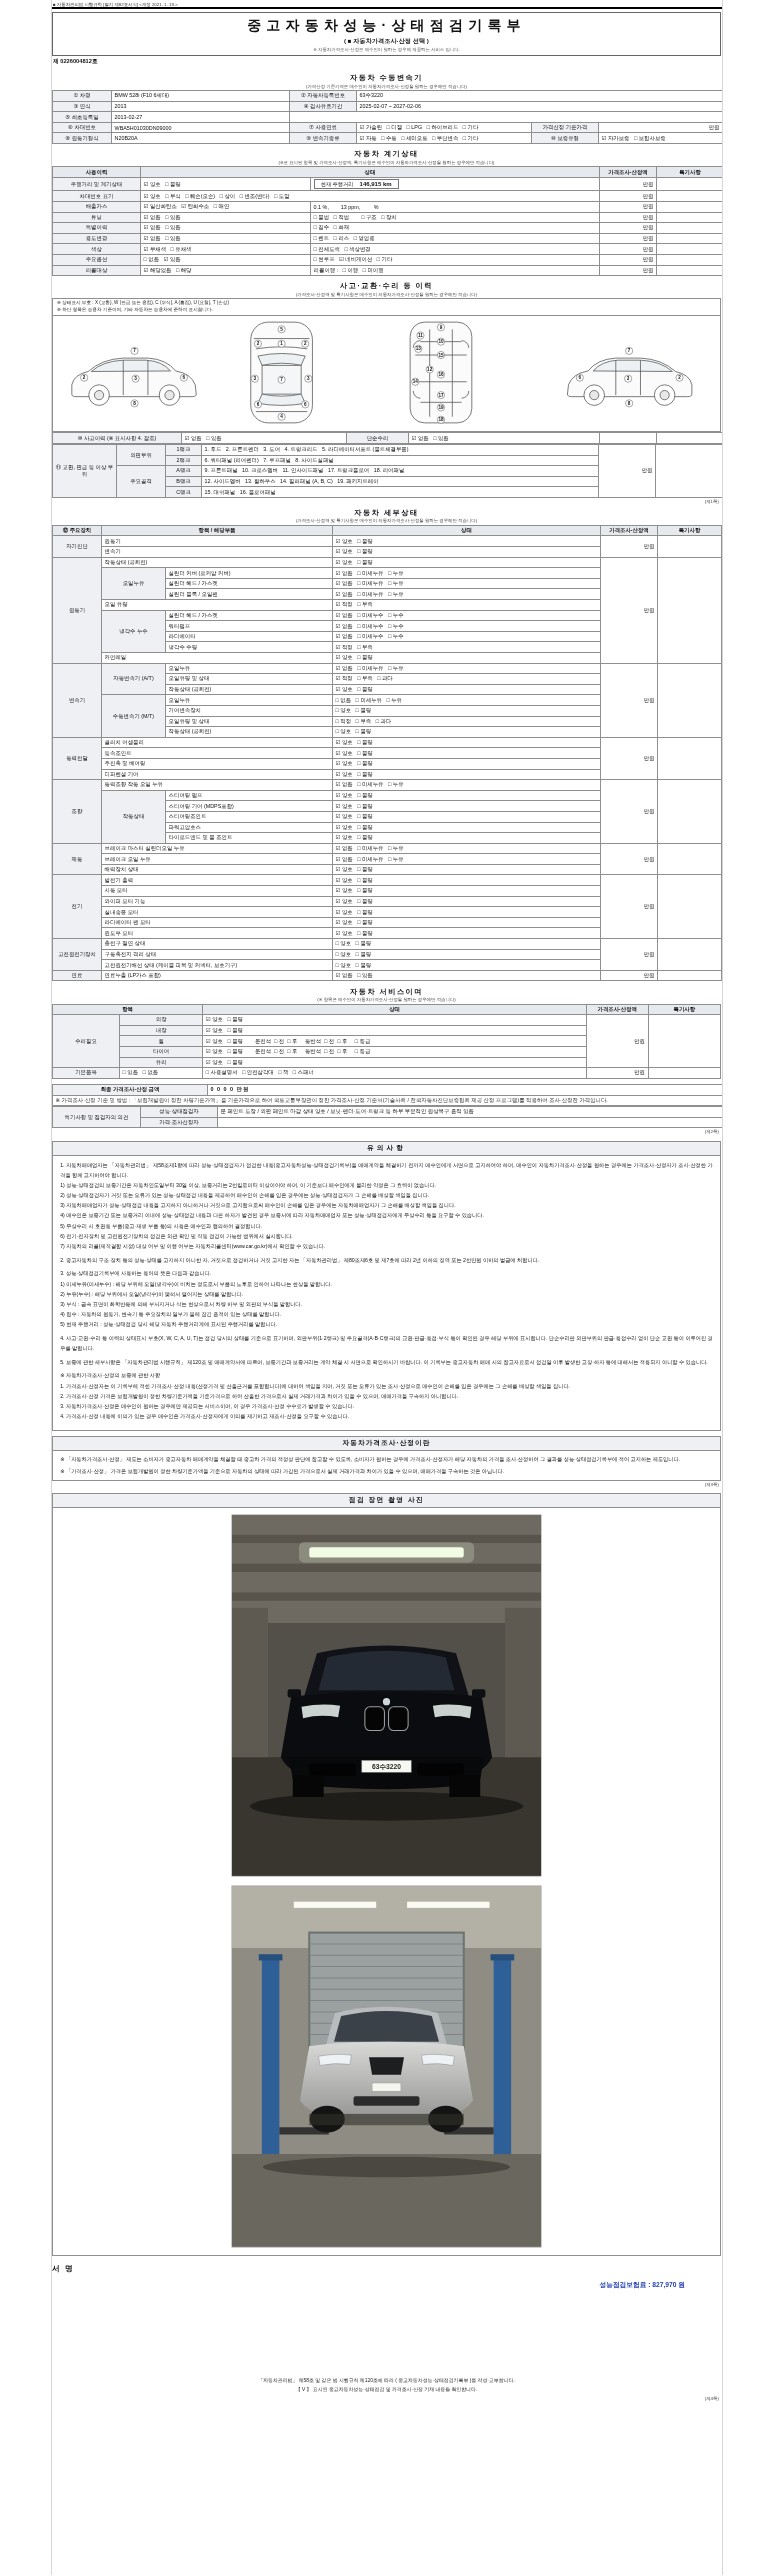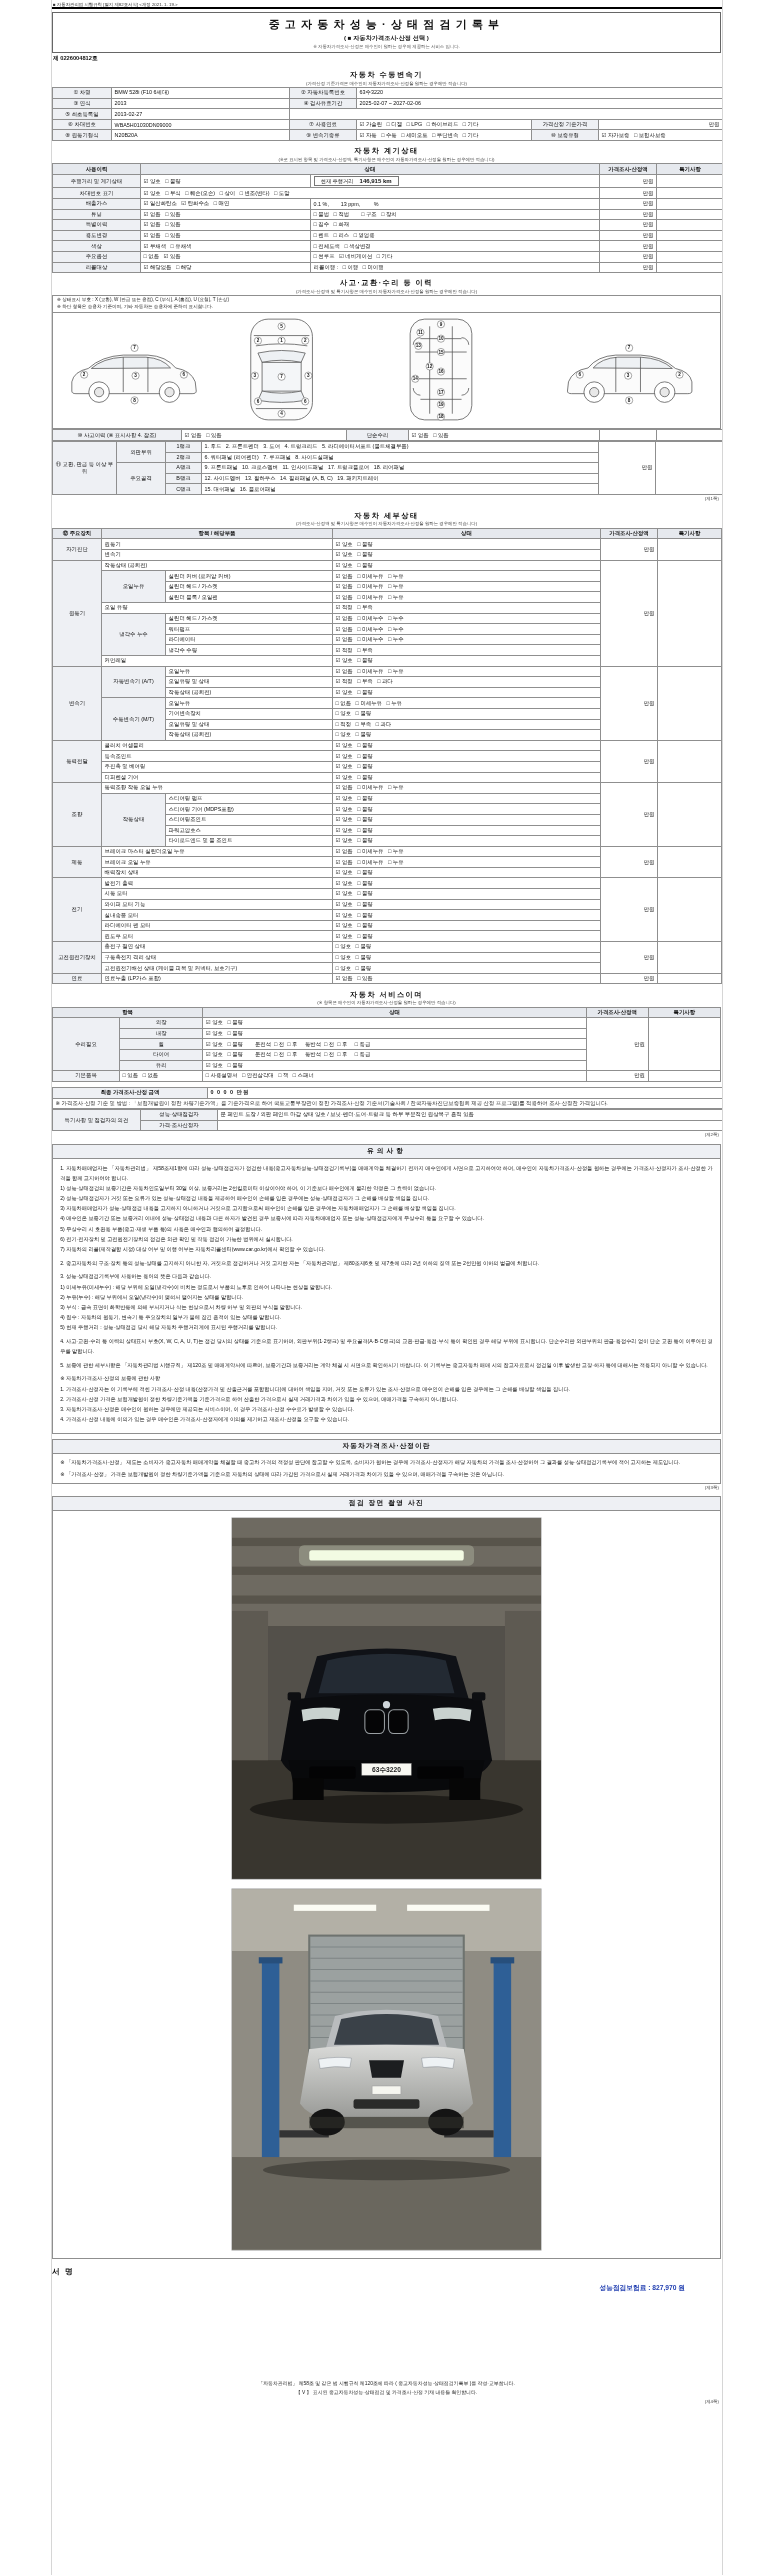--- a/index.html
+++ b/index.html
@@ -1,21 +1,21 @@
 <!DOCTYPE html>
 <html style="font-size:8.2px"><head>
 <meta charset="utf-8">
 <style>
 *{margin:0;padding:0;box-sizing:border-box}
 body{width:773px;height:2576px;overflow:hidden;background:#fff;font-family:"Liberation Sans","DejaVu Sans",sans-serif;color:#111}
 .doc{width:672px;margin:0 auto;height:2575px;overflow:hidden;border-left:0.5px solid #d6d6d6;border-right:0.5px solid #d6d6d6;padding:1px 0.5px 0}
 .topnote{font-size:4.4px;color:#333;padding:0.5px 1px}
 .blackbar{height:2.1px;background:#000;width:773px;margin-left:-51px}
 .titlebox{border:0.5px solid #666;margin:3.1px 0 1px;padding:4.1px 5.2px 3.1px;text-align:center}
-.doc-title{font-size:11px;font-weight:bold;letter-spacing:5.2px}
+.doc-title{font-size:14px;font-weight:bold;letter-spacing:5.2px}
 .doc-subtitle{font-size:6.2px;font-weight:bold;margin-top:1.5px}
 .doc-subnote{font-size:4.4px;color:#555;margin-top:1px}
 .docno{font-size:5.7px;font-weight:bold;padding:1.5px 1px}
 .sec{margin-top:5.2px}
 .sec-title{text-align:center;font-weight:bold;font-size:7.2px;letter-spacing:1.5px}
 .sec-note{text-align:center;font-size:4.4px;color:#444;margin:0.5px 0 1.5px}
 table.t{width:100%;border-collapse:collapse;table-layout:fixed}
 table.t td{border:0.5px solid #8f8f8f;font-size:5.4px;padding:1.3px 2.6px;vertical-align:middle;word-break:break-all}
 .lab{background:#eef0f4;text-align:center}
 .hd{background:#e6e9ee;text-align:center;font-weight:bold}
@@ -372,21 +372,21 @@
       </tr>
       <tr>
         <td class="lab">C랭크</td>
         <td class="st">15. 대쉬패널   16. 플로어패널</td>
       </tr>
     </tbody>
       </table>
   </div>
   <div class="pmark">(제1쪽)</div>
 
-  <div class="sec" style="margin-top:9px">
+  <div class="sec" style="margin-top:3px">
     <div class="sec-title">자동차 세부상태</div>
     <div class="sec-note">(가격조사·산정액 및 특기사항은 매수인이 자동차가격조사·산정을 원하는 경우에만 적습니다)</div>
     <table class="t" style="font-size:5.2px">
       <colgroup>
           <col style="width:49px">
           <col style="width:64px">
           <col style="width:167px">
           <col style="width:268px">
           <col style="width:57px">
           <col style="width:64px">

